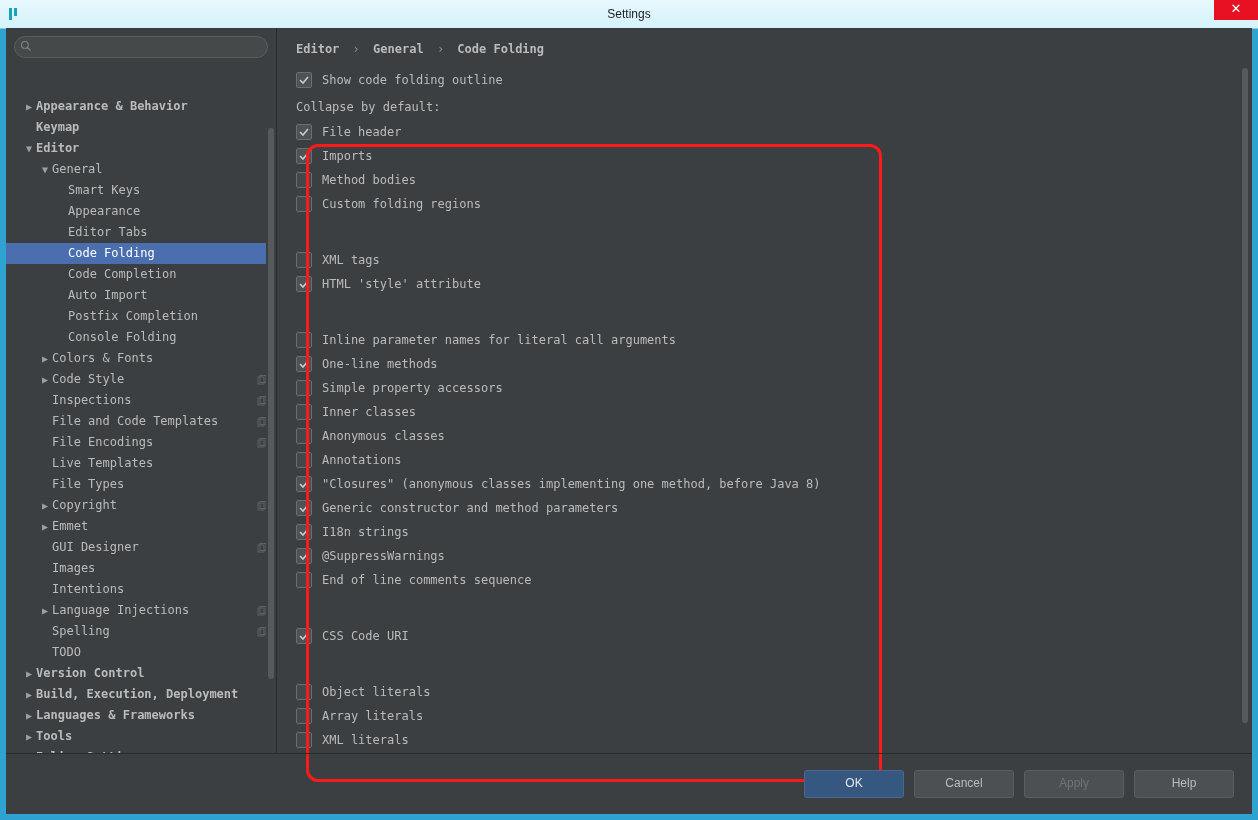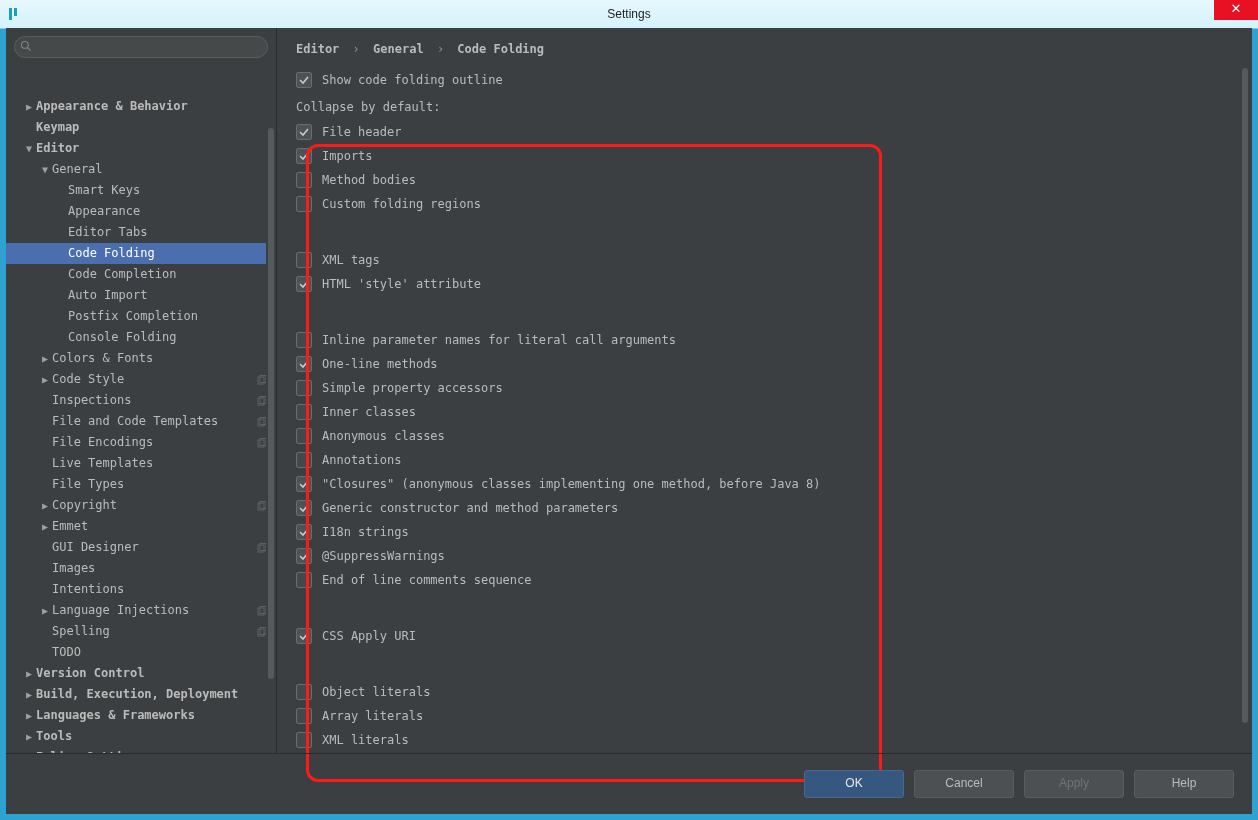--- a/index.html
+++ b/index.html
@@ -258,21 +258,21 @@
             <div class="opt">
               <span class="cb"></span>
               <span class="opt-label">End of line comments sequence</span>
             </div>
             <div class="opt gap">
               <span class="cb checked">
                 <svg width="10" height="10" viewBox="0 0 10 10">
                   <polyline points="1,5 4,8 9,2" stroke="#c9c9c9" stroke-width="1.6" fill="none"></polyline>
                 </svg>
               </span>
-              <span class="opt-label">CSS Apply URI</span>
+              <span class="opt-label">CSS Code URI</span>
             </div>
             <div class="opt gap">
               <span class="cb"></span>
               <span class="opt-label">Object literals</span>
             </div>
             <div class="opt">
               <span class="cb"></span>
               <span class="opt-label">Array literals</span>
             </div>
             <div class="opt">

